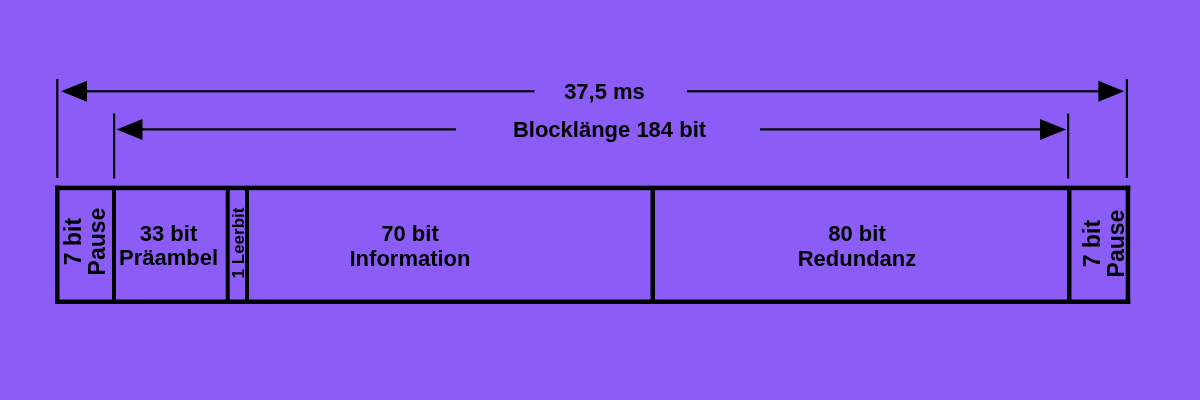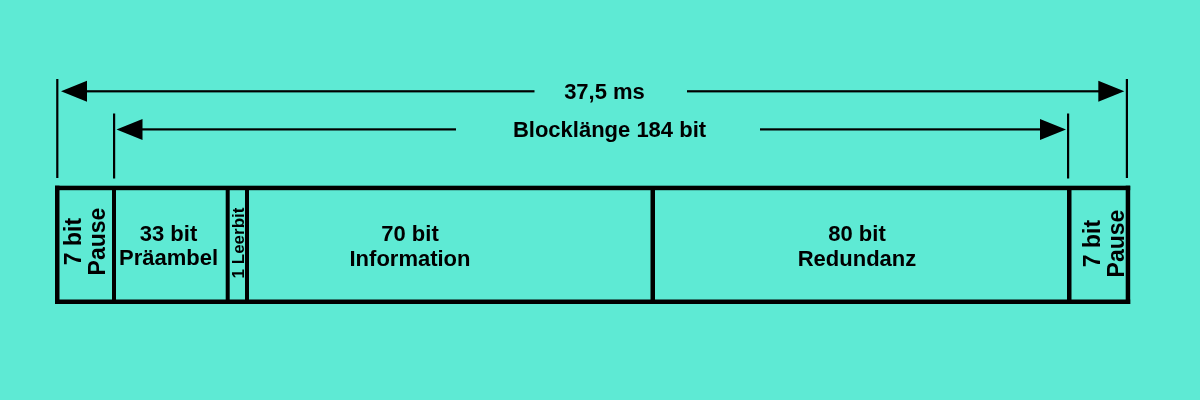--- a/index.html
+++ b/index.html
@@ -1,16 +1,16 @@
 <!DOCTYPE html>
 <html><head>
 <meta charset="utf-8">
 <style>
   html,body{margin:0;padding:0;background:#ffffff;}
-  .page{position:relative;width:1200px;height:400px;background:#5eead4;overflow:hidden;}
+  .page{position:relative;width:1200px;height:400px;background:#8b5cf6;overflow:hidden;}
   text{font-family:"Liberation Sans",sans-serif;font-weight:bold;fill:#000000;}
 </style>
 </head>
 <body>
 
 <div class="page">
 <svg width="1200" height="400" viewBox="0 0 1200 400" xmlns="http://www.w3.org/2000/svg">
 
   <g>
 

